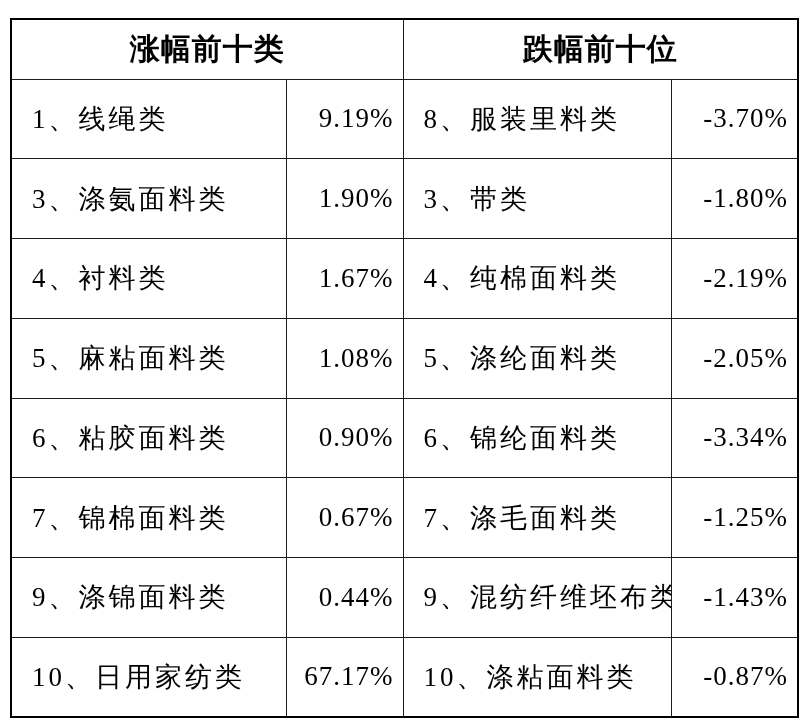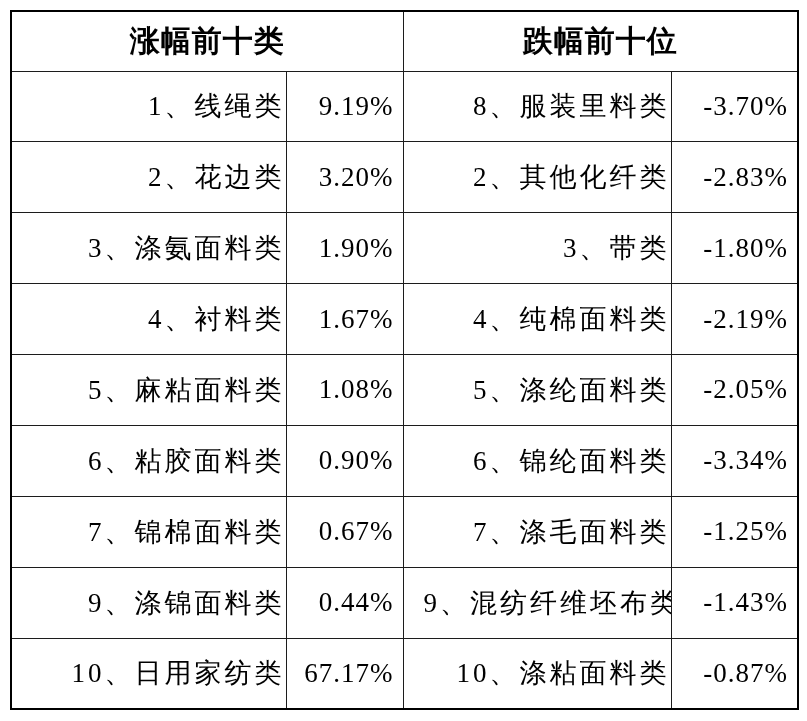--- a/index.html
+++ b/index.html
@@ -13,21 +13,21 @@
     .canvas {
       position: relative;
       width: 807px;
       height: 721px;
       background: #ffffff;
       overflow: hidden;
     }
     table.rank-table {
       position: absolute;
       left: 10px;
-      top: 10px;
+      top: 18px;
       width: 787px;
       height: 700px;
       border-collapse: collapse;
       table-layout: fixed;
       border: 2px solid #000000;
       background: #ffffff;
     }
     table.rank-table th,
     table.rank-table td {
       border: 1px solid #1c1c1c;
@@ -39,21 +39,21 @@
     tbody tr { height: 63px; }
     th.half-header {
       font-size: 30px;
       font-weight: bold;
       text-align: center;
       letter-spacing: 1px;
       border-bottom: 2px solid #111111;
     }
     td.cat {
       font-size: 27px;
-      text-align: right;
+      text-align: left;
       padding-left: 20px;
       letter-spacing: 3px;
     }
     td.val {
       font-size: 27px;
       text-align: right;
       padding-right: 9px;
       letter-spacing: 1px;
       margin-left: 28px;
     }
@@ -74,26 +74,20 @@
         <th class="half-header" colspan="2">涨幅前十类</th>
         <th class="half-header" colspan="2">跌幅前十位</th>
       </tr>
     </thead>
     <tbody>
       <tr>
         <td class="cat">1、线绳类</td>
         <td class="val">9.19%</td>
         <td class="cat">8、服装里料类</td>
         <td class="val">-3.70%</td>
-      </tr>
-      <tr>
-        <td class="cat">2、花边类</td>
-        <td class="val">3.20%</td>
-        <td class="cat">2、其他化纤类</td>
-        <td class="val">-2.83%</td>
       </tr>
       <tr>
         <td class="cat">3、涤氨面料类</td>
         <td class="val">1.90%</td>
         <td class="cat">3、带类</td>
         <td class="val">-1.80%</td>
       </tr>
       <tr>
         <td class="cat">4、衬料类</td>
         <td class="val">1.67%</td>

